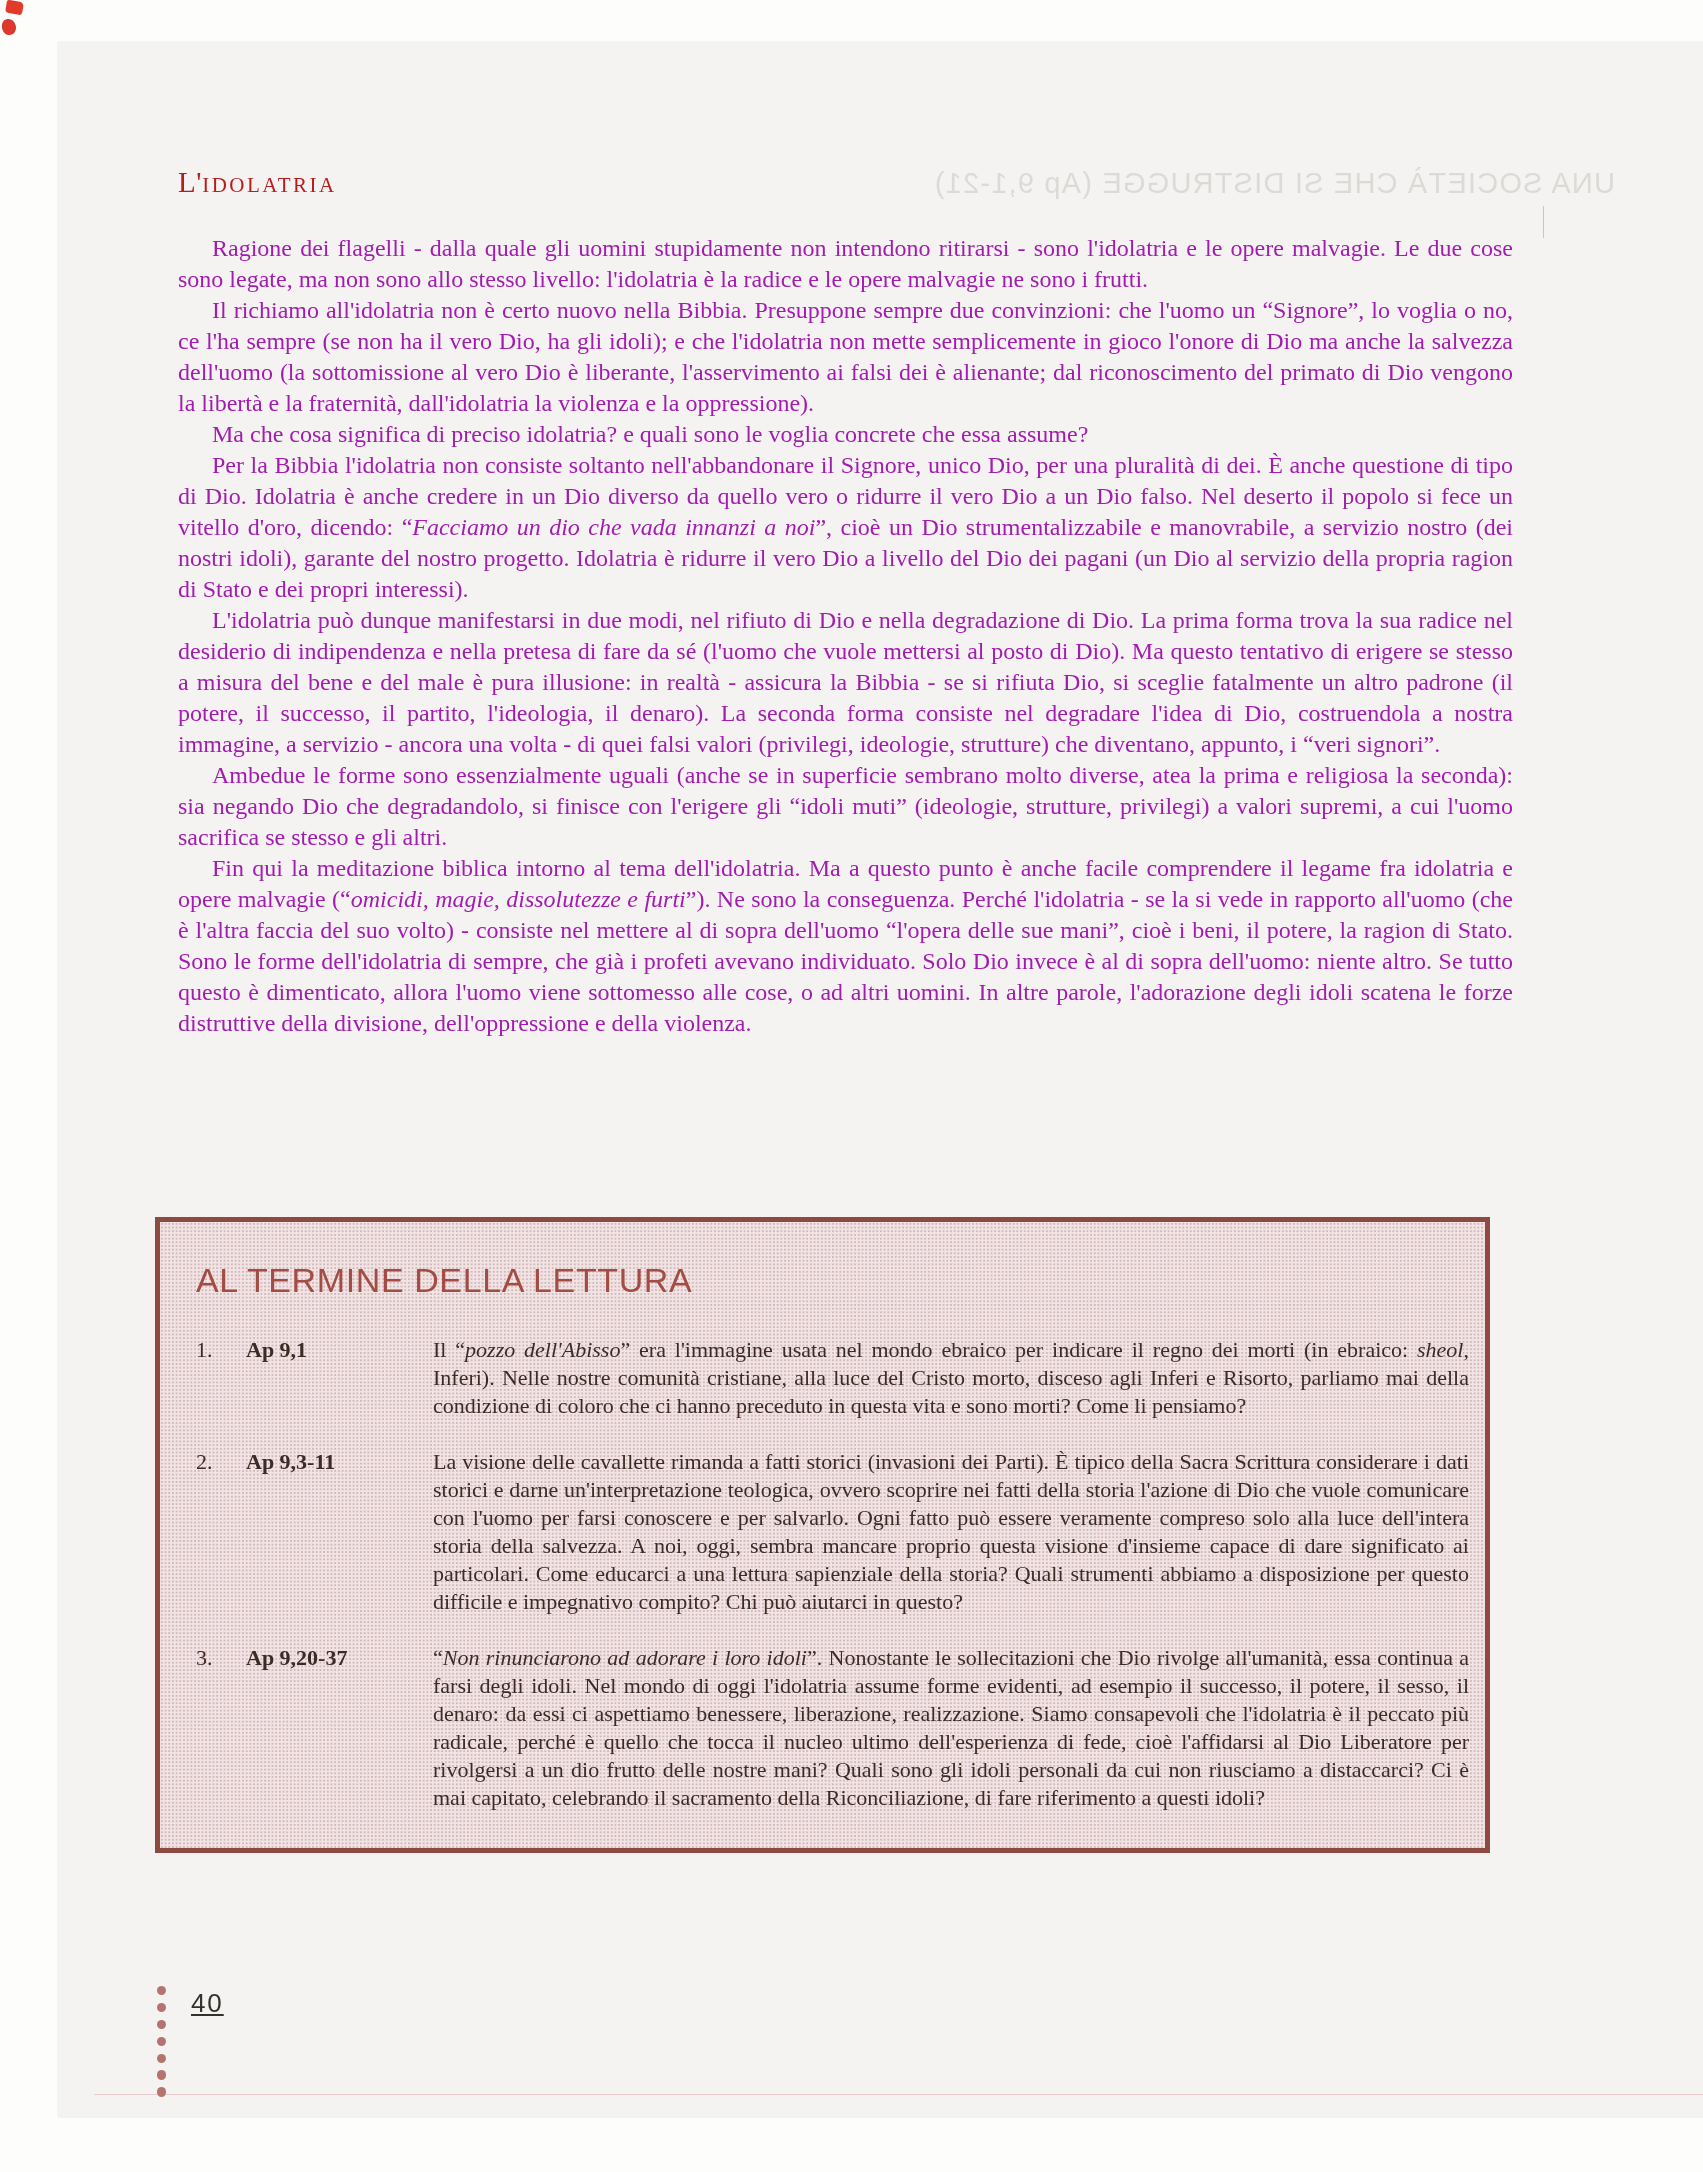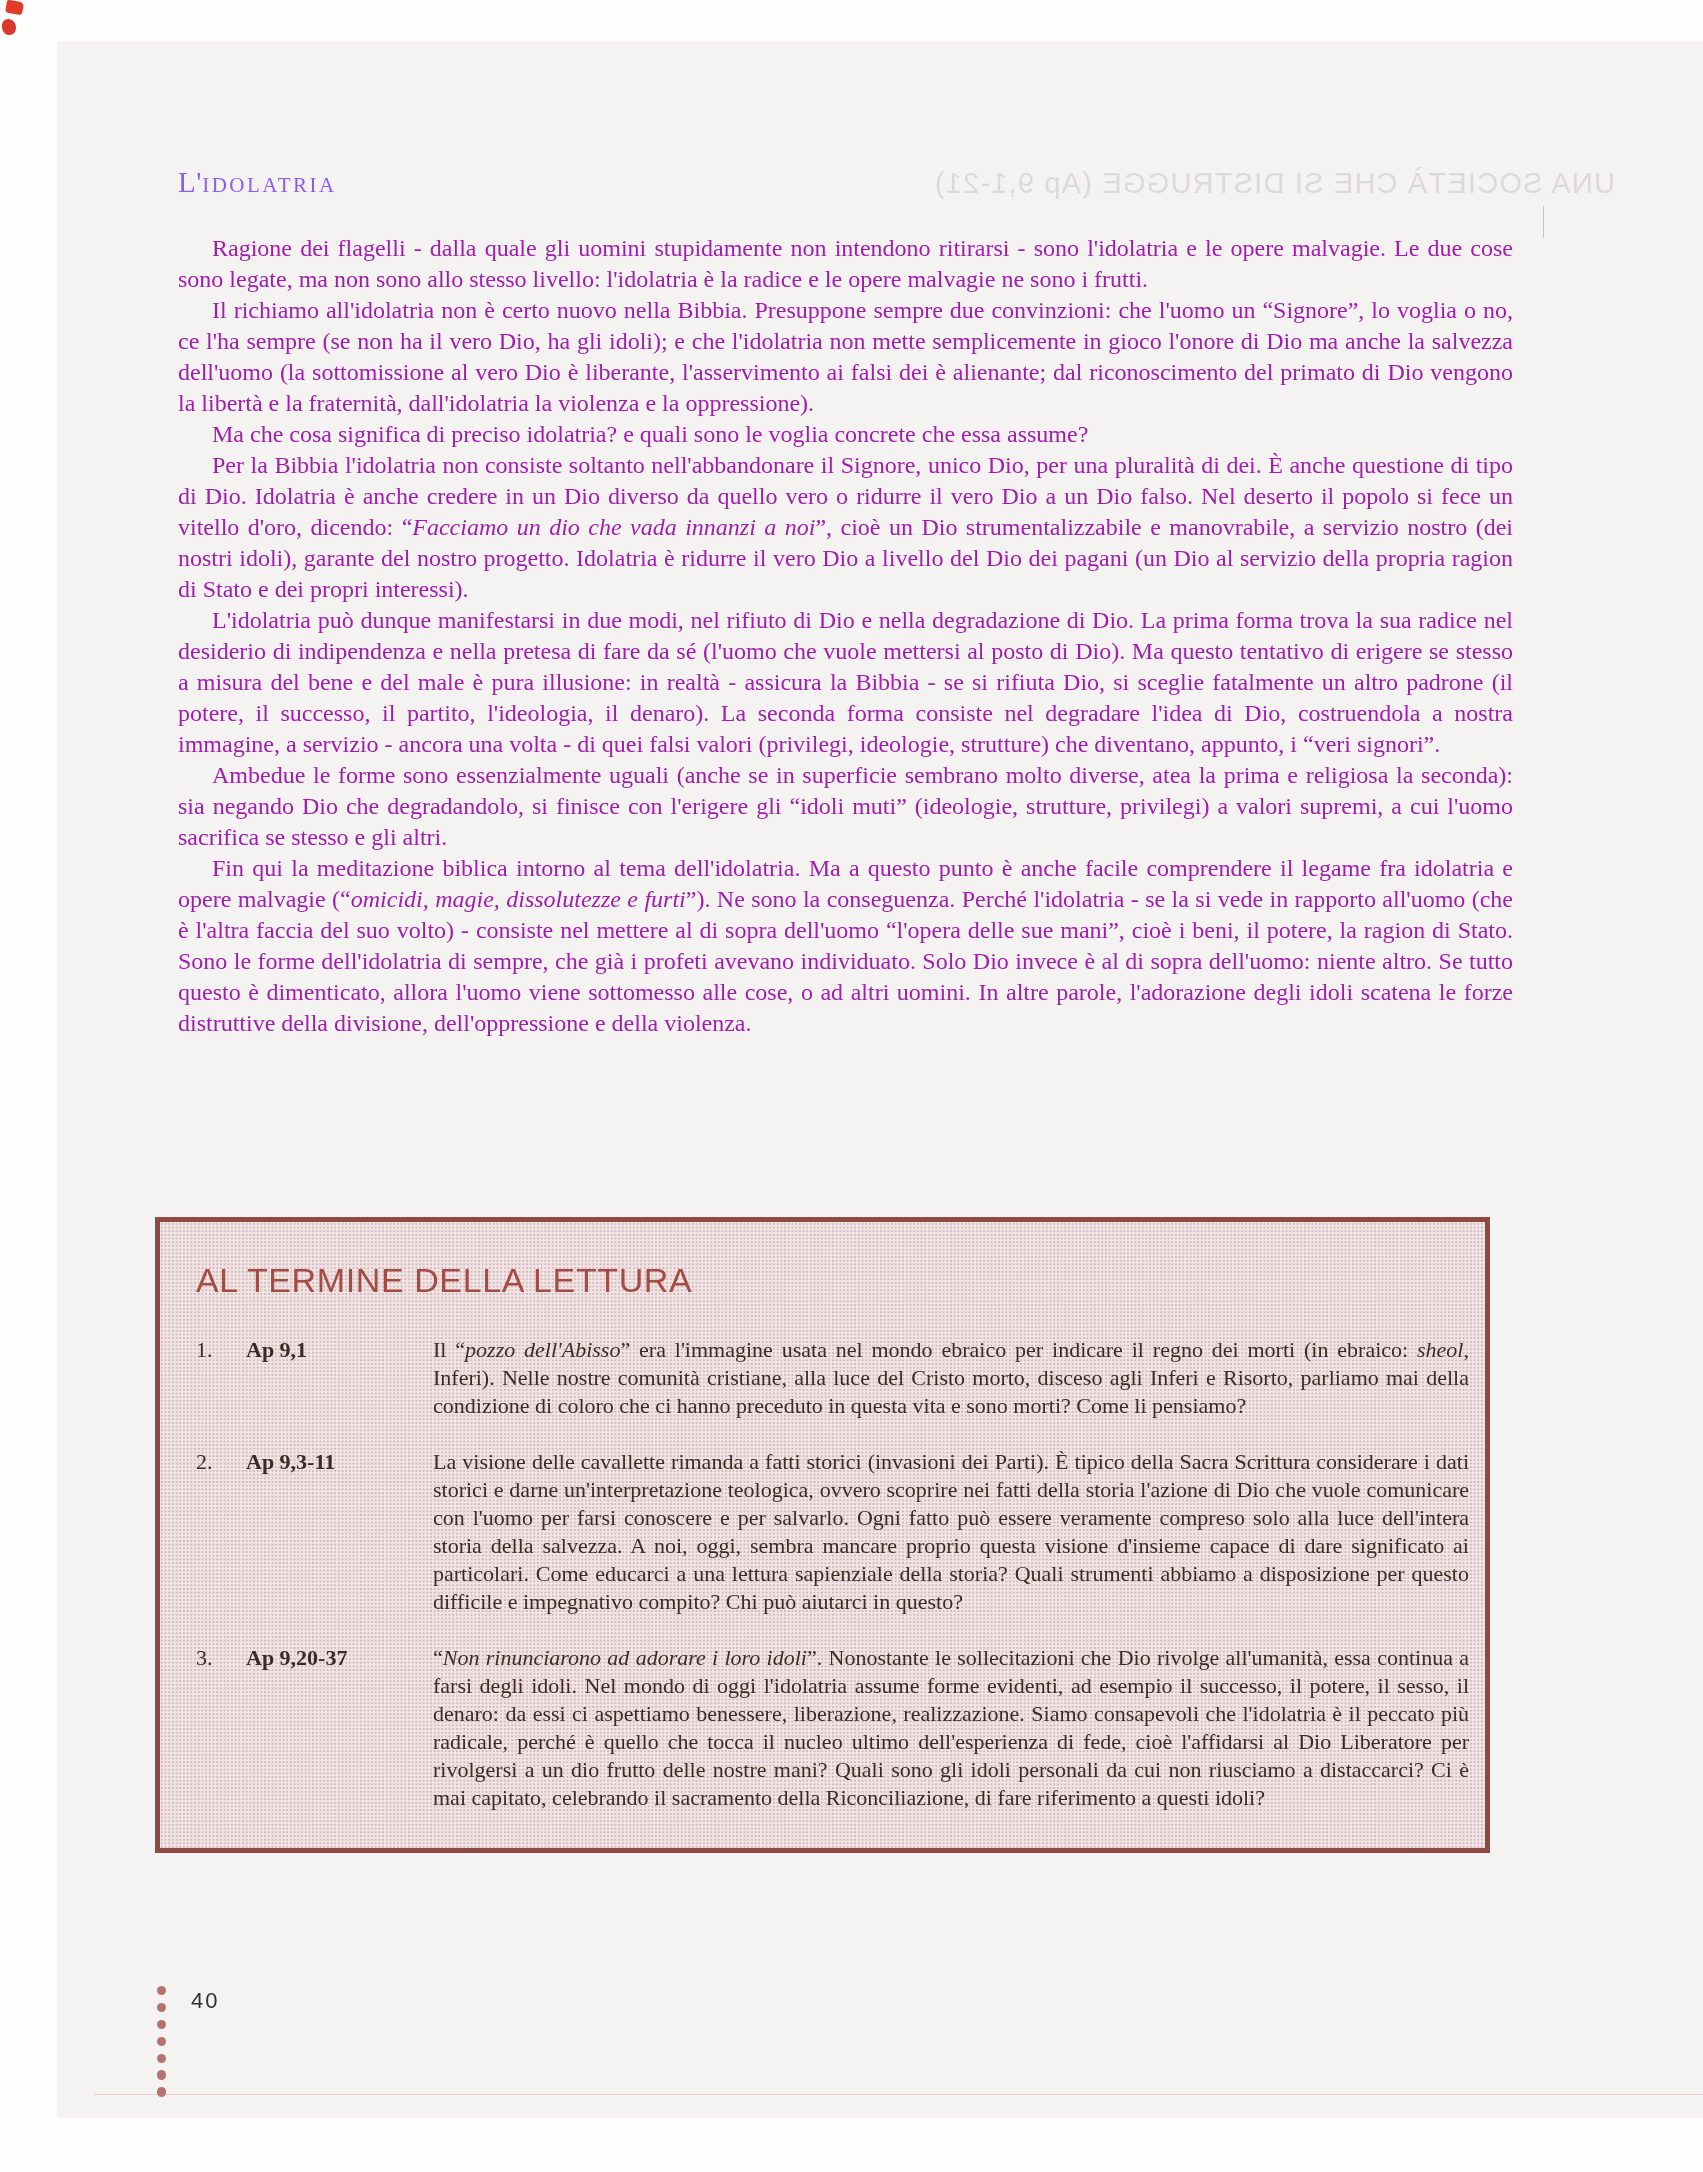--- a/index.html
+++ b/index.html
@@ -31,21 +31,21 @@
     transform:scaleX(-1);
     filter:blur(0.6px);
     white-space:nowrap;
   }
   
   .scratch{position:absolute;left:1543px;top:206px;width:1.2px;height:32px;
            background:rgba(178,92,70,.35);}
   
   .section-label{
     position:absolute;left:178px;top:166px;margin:0;
-    color:#8b5cf6;font-weight:normal;
+    color:#b91c1c;font-weight:normal;
   }
   .section-label .lead{font-size:29px;letter-spacing:0.6px;}
   .section-label .rest{font-size:21px;letter-spacing:2.5px;}
   
   .article{
     position:absolute;left:178px;top:233px;width:1335px;
     font-size:24px;line-height:31px;color:#a21caf;
     text-align:justify;
   }
   .article p{margin:0;text-indent:34px;}
@@ -78,21 +78,21 @@
   .box-item .ref{font-weight:bold;}
   .box-item .txt{text-align:justify;}
   .box-item em{font-style:italic;}
   
   .dots{position:absolute;left:157px;top:1986px;width:10px;}
   .dots span{display:block;width:9.4px;height:9.4px;border-radius:50%;
              background:#b5736f;margin-bottom:7.5px;}
   .page-number{
     position:absolute;left:191px;top:1988px;
     font-family:"Liberation Sans", sans-serif;
-    font-size:22px;letter-spacing:1.9px;color:#32312c;
+    font-size:26px;letter-spacing:1.9px;color:#32312c;text-decoration:underline;
   }
   .bottom-rule{position:absolute;left:94px;right:0;top:2094px;height:1.2px;
                background:rgba(205,130,128,.35);}
 </style>
 </head>
 <body>
 
 <div class="sheet"></div>
 
 <span class="mark1"></span>

